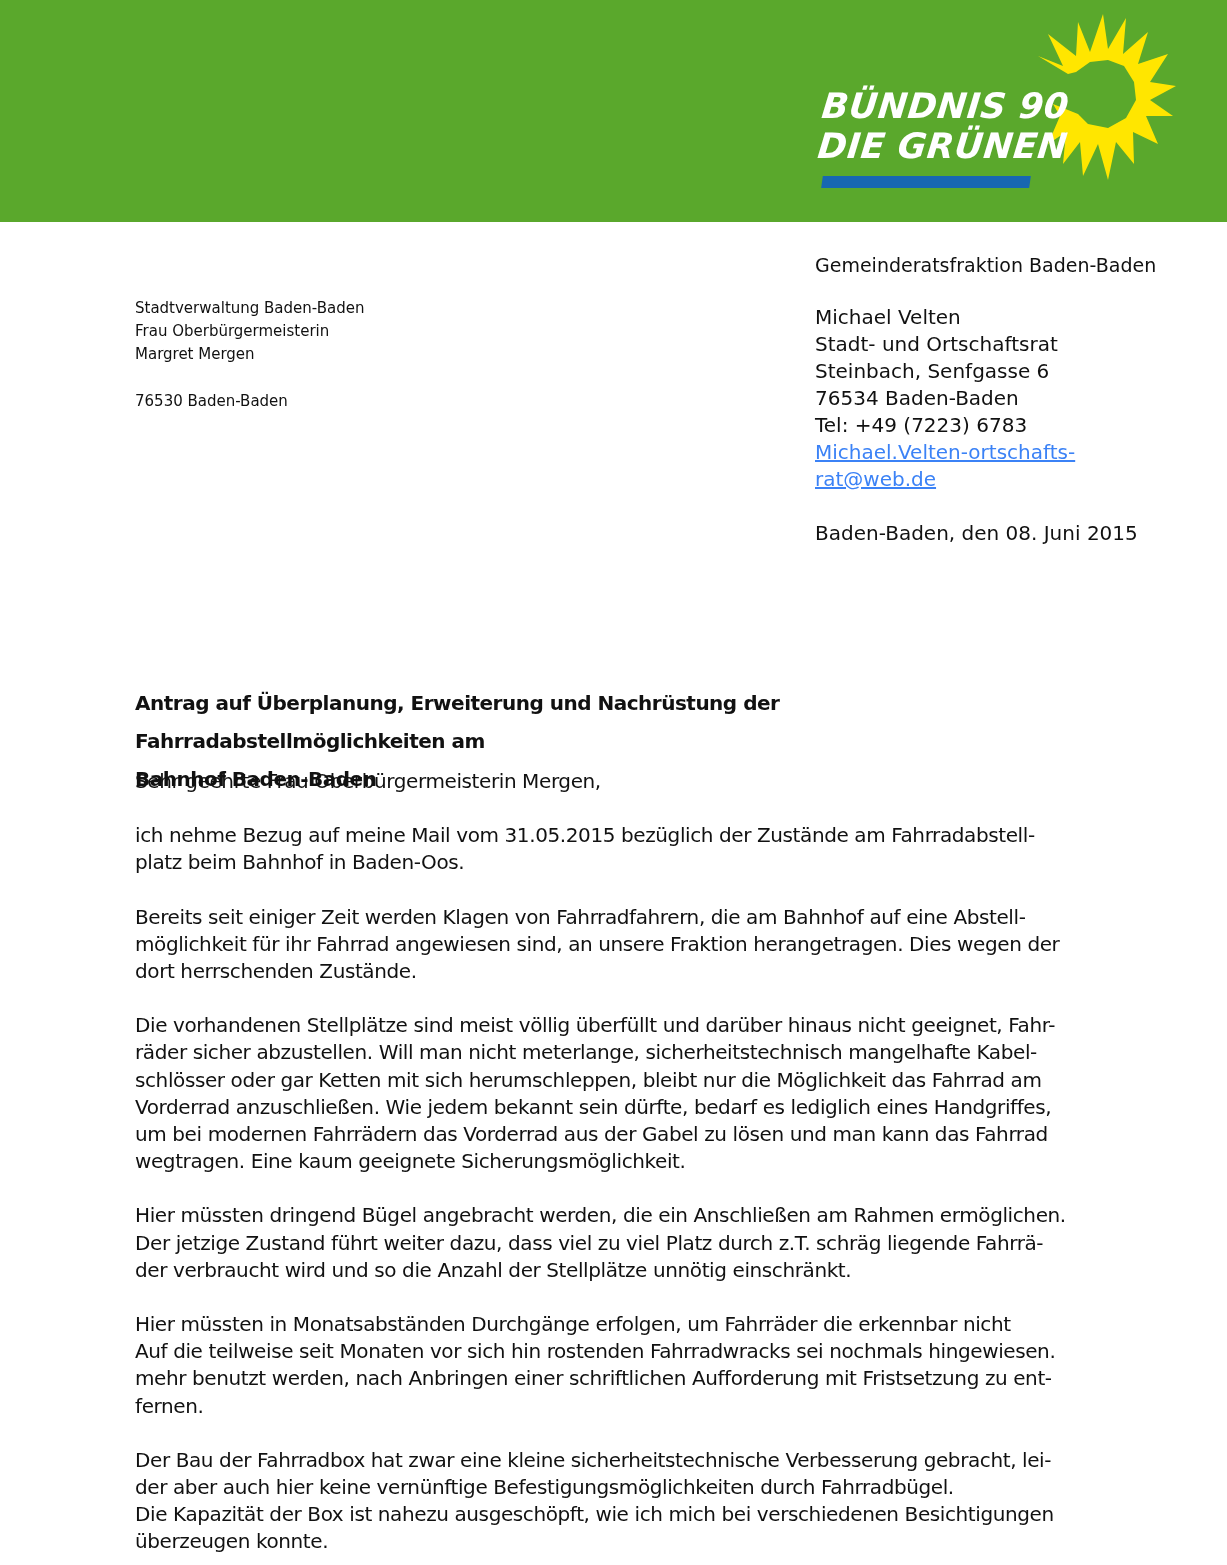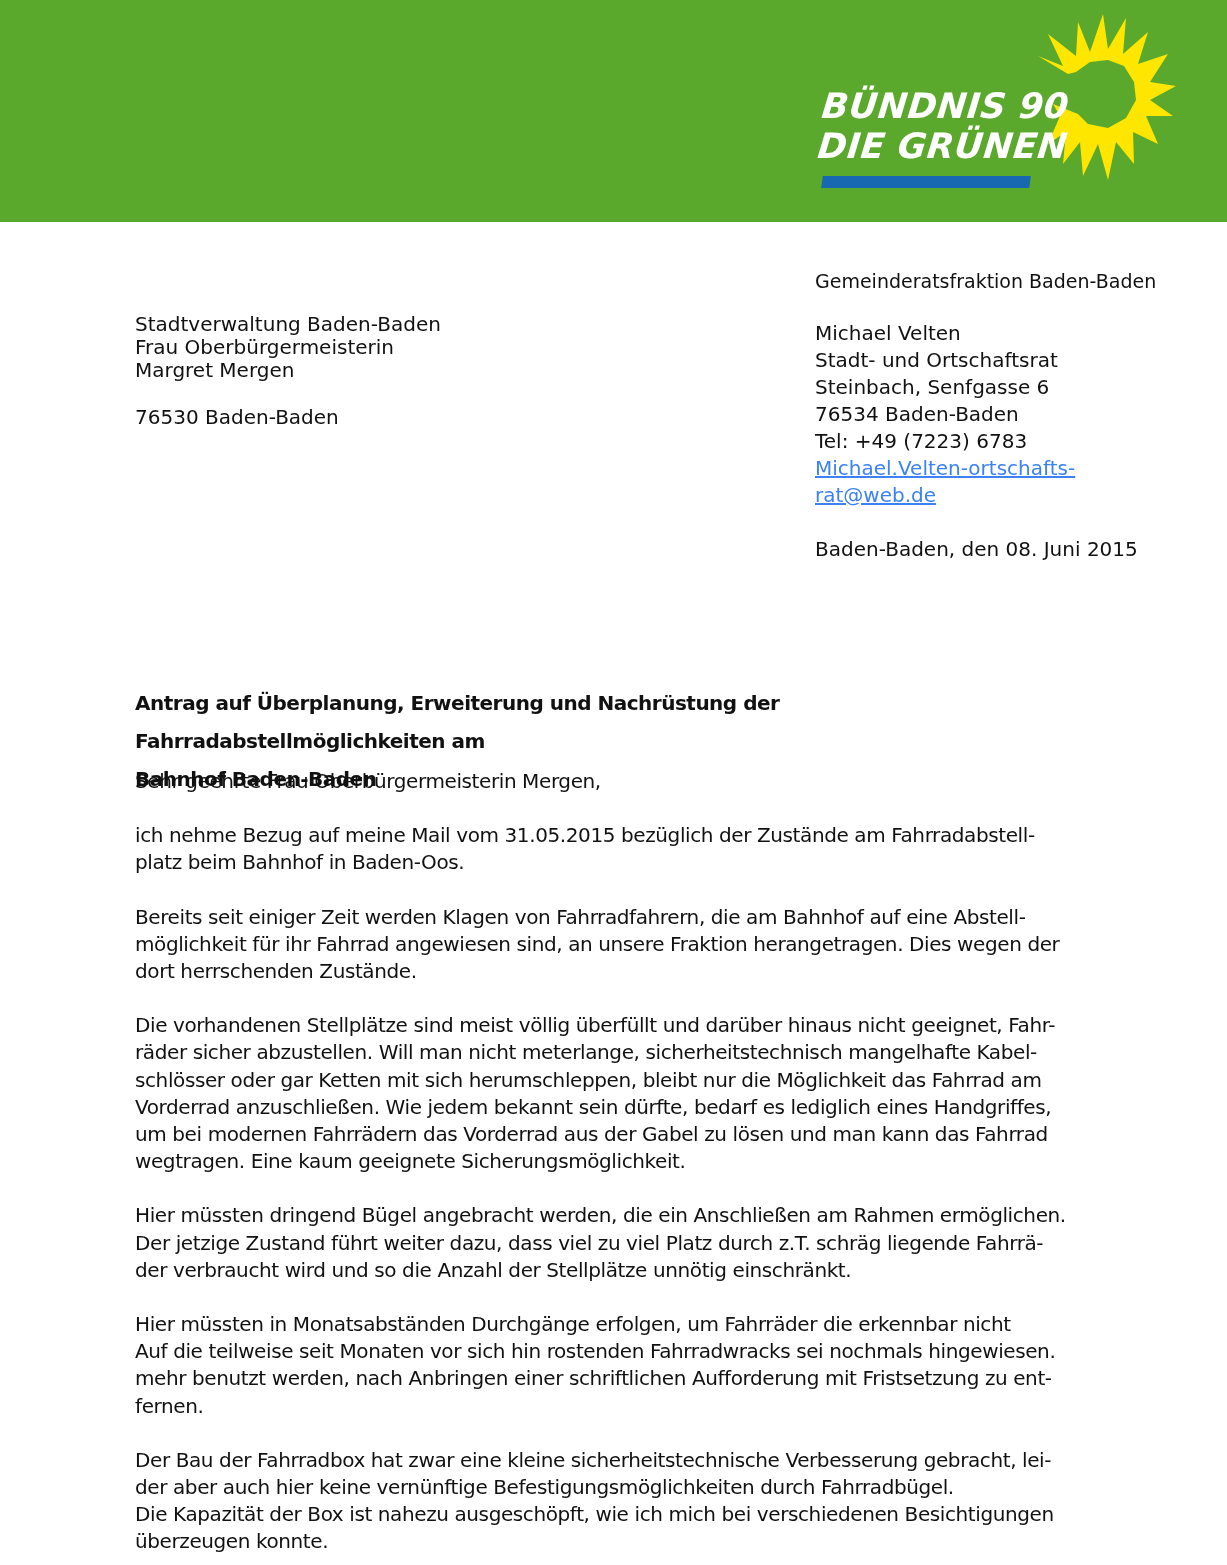--- a/index.html
+++ b/index.html
@@ -7,23 +7,23 @@
          font-family: "DejaVu Sans", "Liberation Sans", sans-serif; color: #111; }
   .banner { position: absolute; left: 0; top: 0; width: 1227px; height: 222px; background: #5aa82c; }
   .logo { position: absolute; left: 818px; top: 0; width: 409px; height: 222px; }
   .logo-text { position: absolute; left: 2px; top: 86px; font-family: "DejaVu Sans", sans-serif;
                font-weight: bold; font-style: italic; color: #ffffff; font-size: 35px;
                line-height: 40px; letter-spacing: 0.5px; transform: skewX(-6deg); }
   .logo-bar { position: absolute; left: 4px; top: 176px; width: 208px; height: 12px;
               background: #1767b1; transform: skewX(-8deg); }
   .sunflower { position: absolute; left: 190px; top: 4px; width: 170px; height: 180px; }
 
-  .recipient { position: absolute; left: 135px; top: 297px; font-size: 20px; line-height: 23px; margin-top: 16px; }
+  .recipient { position: absolute; left: 135px; top: 297px; font-size: 15px; line-height: 23px; }
   .recipient .gap { height: 24px; }
-  .sender { position: absolute; left: 815px; top: 268px; font-size: 20px; line-height: 27px; }
+  .sender { position: absolute; left: 815px; top: 252px; font-size: 20px; line-height: 27px; }
   .sender .org { font-size: 19px; margin-bottom: 25px; }
   .sender .name { font-weight: normal; }
   .sender a { color: #3b82f6; text-decoration: underline; }
   .sender .date { margin-top: 27px; }
 
   .subject { position: absolute; left: 135px; top: 684px; width: 960px; font-size: 20px;
              line-height: 38px; font-weight: bold; letter-spacing: -0.5px; }
   .body { position: absolute; left: 135px; top: 768px; width: 960px; font-size: 20px; line-height: 27.2px;
           letter-spacing: -0.4px; }
   .body p { margin: 0 0 27px 0; }

